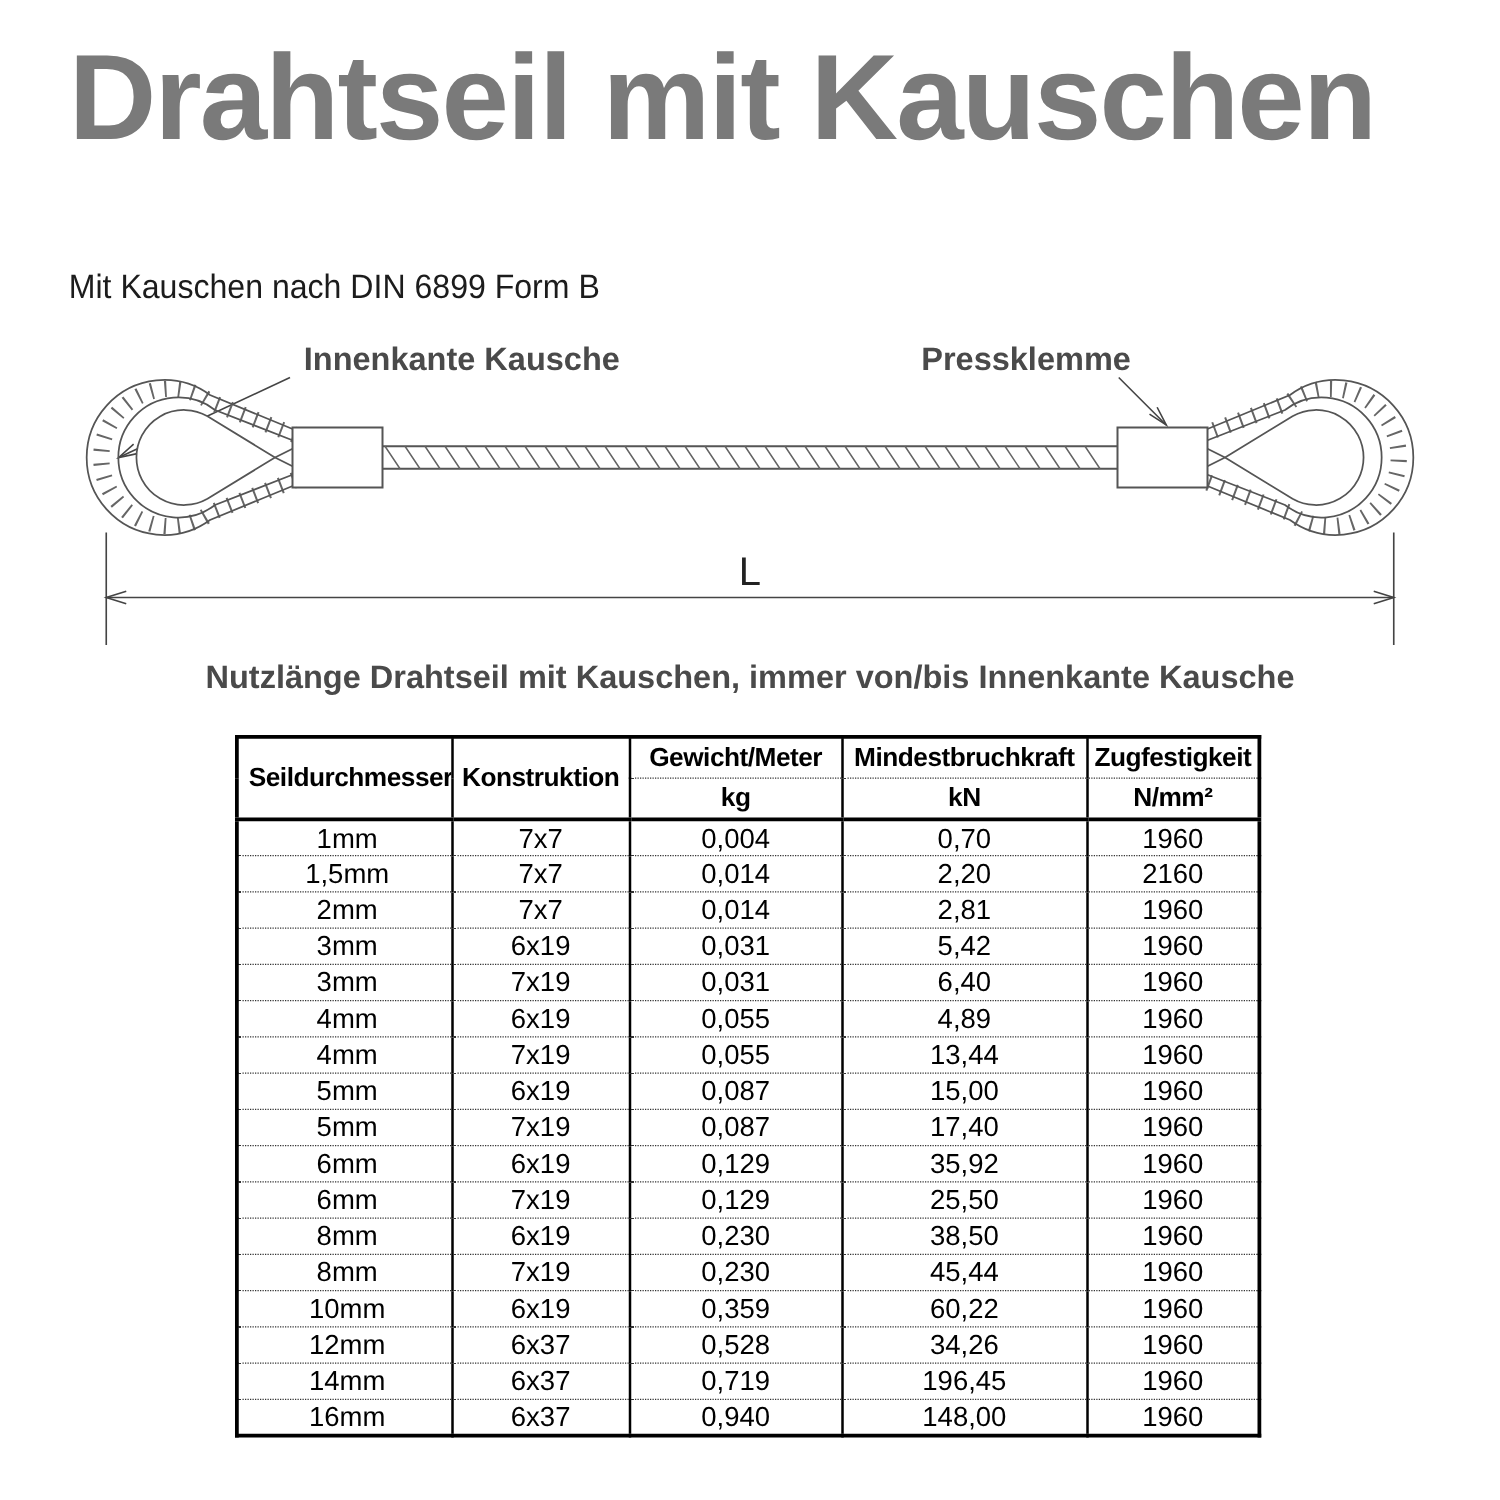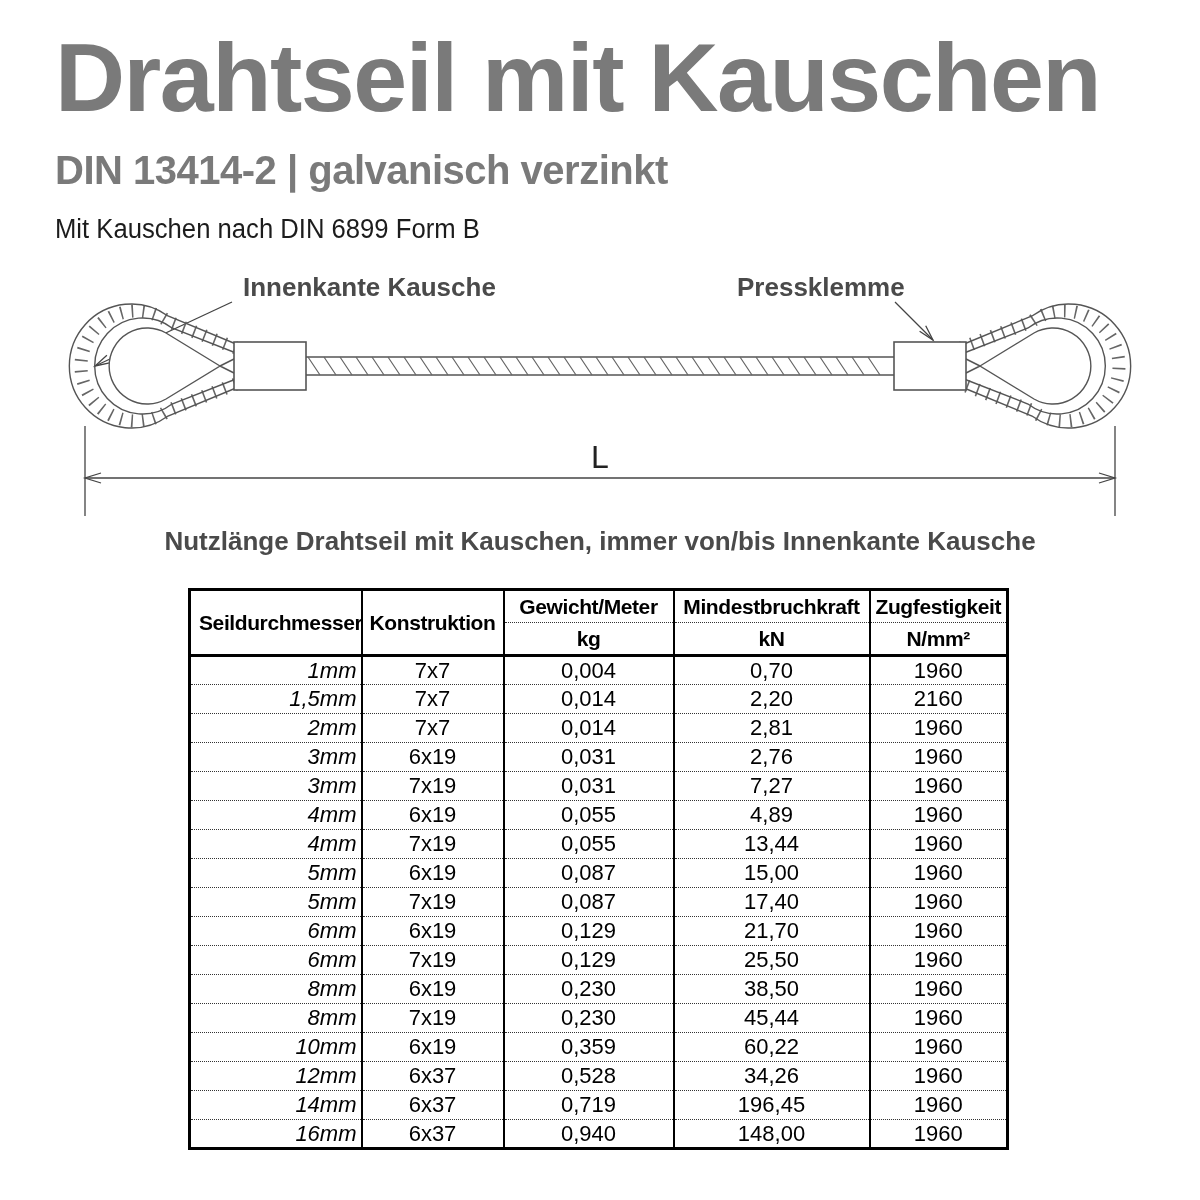--- a/index.html
+++ b/index.html
@@ -26,30 +26,29 @@
          border:3px solid var(--c-border);table-layout:fixed;background:#fff;}
   table.spec th, table.spec td{border-left:2px solid var(--c-border);border-right:2px solid var(--c-border);
          font-size:22px;color:#000;white-space:nowrap;overflow:hidden;}
   table.spec thead th{font-weight:bold;font-size:21px;letter-spacing:-0.4px;height:33px;
          text-align:center;padding:0 3px;}
   table.spec thead th.rspan{border-bottom:3px solid var(--c-border);}
   table.spec thead th.left{text-align:right;padding-left:8px;}
   table.spec thead tr.top th.dot{border-bottom:1.5px dotted #333;}
   table.spec thead tr.units th{border-bottom:3px solid var(--c-border);height:33px;}
   table.spec tbody td{height:29px;border-top:1.5px dotted #333;text-align:center;padding:0 4px;}
-  table.spec tbody td.left{text-align:right;padding-left:8px;font-style:italic;}
+  table.spec tbody td.left{text-align:center;padding-left:8px;}
   table.spec tbody tr:first-child td{border-top:3px solid var(--c-border);}
 </style>
 </head>
 <body>
 
 <div class="canvas">
 
   <div class="title">Drahtseil mit Kauschen</div>
-  <div class="subtitle">DIN 13414-2 | galvanisch verzinkt</div>
   <div class="note">Mit Kauschen nach DIN 6899 Form B</div>
 
   <svg class="diagram" width="1200" height="310" viewBox="0 0 1200 310">
 
     <text class="dlabel" x="243" y="38">Innenkante Kausche</text>
     <text class="dlabel" x="737" y="38">Pressklemme</text>
 
     <g stroke="#444" stroke-width="1.3" fill="none">
       <path d="M232 44 L95 108"></path>
       <path d="M110.7 104.7 L95 108 L106.9 97.3"></path>
@@ -135,28 +134,28 @@
           <td class="left">2mm</td>
           <td>7x7</td>
           <td>0,014</td>
           <td>2,81</td>
           <td>1960</td>
         </tr>
         <tr>
           <td class="left">3mm</td>
           <td>6x19</td>
           <td>0,031</td>
-          <td>2,76</td>
+          <td>5,42</td>
           <td>1960</td>
         </tr>
         <tr>
           <td class="left">3mm</td>
           <td>7x19</td>
           <td>0,031</td>
-          <td>7,27</td>
+          <td>6,40</td>
           <td>1960</td>
         </tr>
         <tr>
           <td class="left">4mm</td>
           <td>6x19</td>
           <td>0,055</td>
           <td>4,89</td>
           <td>1960</td>
         </tr>
         <tr>
@@ -177,21 +176,21 @@
           <td class="left">5mm</td>
           <td>7x19</td>
           <td>0,087</td>
           <td>17,40</td>
           <td>1960</td>
         </tr>
         <tr>
           <td class="left">6mm</td>
           <td>6x19</td>
           <td>0,129</td>
-          <td>21,70</td>
+          <td>35,92</td>
           <td>1960</td>
         </tr>
         <tr>
           <td class="left">6mm</td>
           <td>7x19</td>
           <td>0,129</td>
           <td>25,50</td>
           <td>1960</td>
         </tr>
         <tr>

